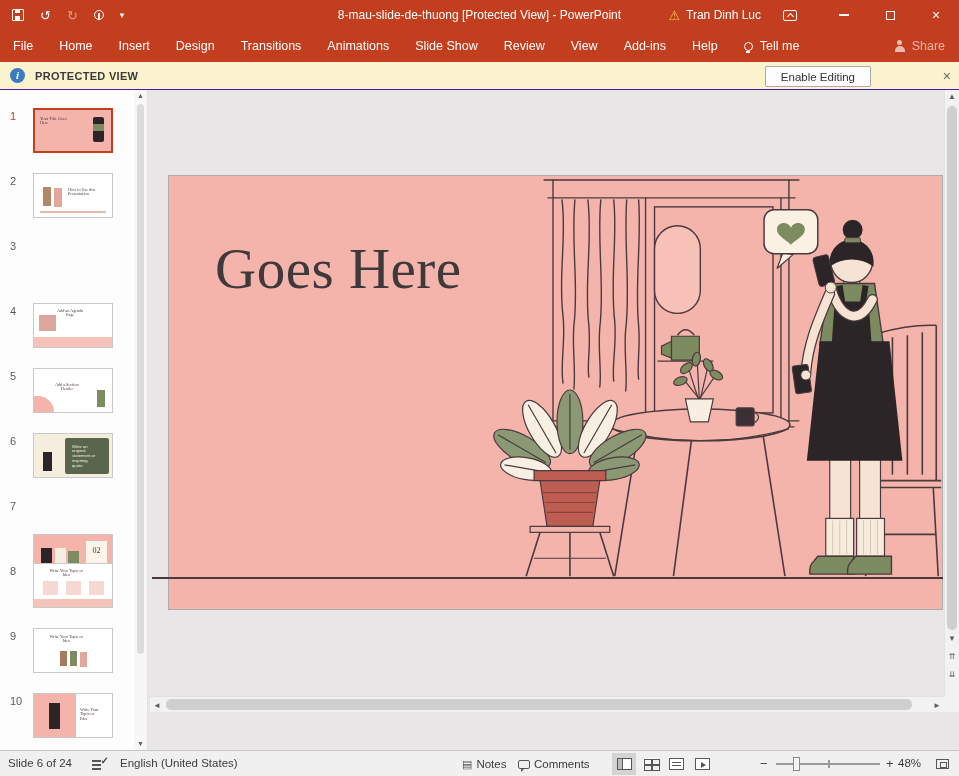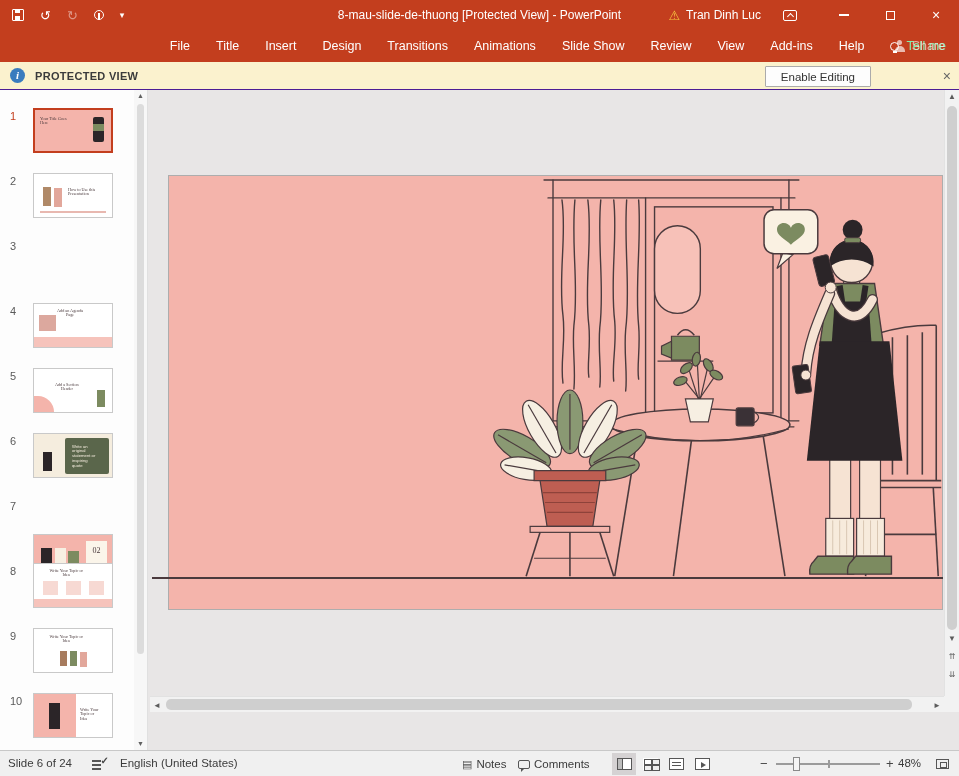--- a/index.html
+++ b/index.html
@@ -20,23 +20,23 @@
   .tb-right { position:absolute; right:0; top:0; height:30px; display:flex; align-items:center; }
   .tb-user { display:flex; align-items:center; gap:6px; font-size:12px; margin-right:22px; }
   .i-warn { color:#F7C440; font-size:13px; line-height:1; }
   .i-ribbonopts { width:14px; height:11px; border:1.5px solid #fff; border-radius:2px; position:relative; margin-right:24px; }
   .i-ribbonopts::after { content:""; position:absolute; left:3.5px; top:3.5px; width:4px; height:4px; border-left:1.5px solid #fff; border-top:1.5px solid #fff; transform:rotate(45deg); }
   .winbtn { width:46px; height:30px; display:flex; align-items:center; justify-content:center; color:#fff; font-size:14px; }
   .i-min { width:10px; height:2px; background:#fff; }
   .i-max { width:9px; height:9px; border:1.5px solid #fff; }
 
   
-  .tabsrow { position:absolute; left:0; top:30px; width:959px; height:32px; background:#C33E1E; display:flex; align-items:center; padding-left:0;justify-content:flex-end; }
+  .tabsrow { position:absolute; left:0; top:30px; width:959px; height:32px; background:#C33E1E; display:flex; align-items:center; padding-left:0; }
   .tab { color:#fff; font-size:12.5px; padding:0 13px; height:32px; line-height:32px; }
-  .tellme { display:flex; align-items:center; color:#86efac; font-size:12.5px; padding:0 13px; }
+  .tellme { display:flex; align-items:center; color:#ffffff; font-size:12.5px; padding:0 13px; }
   .i-bulb { width:9px; height:9px; border:1.5px solid #fff; border-radius:50%; position:relative; margin-right:7px; }
   .i-bulb::after { content:""; position:absolute; left:1.5px; top:8.5px; width:4px; height:2px; background:#fff; }
   .share { position:absolute; right:14px; top:0; height:32px; display:flex; align-items:center; color:rgba(255,255,255,.6); font-size:12.5px; }
   .i-person { width:12px; height:12px; position:relative; margin-right:6px; opacity:.65; }
   .i-person::before { content:""; position:absolute; left:3.5px; top:0; width:5px; height:5px; border-radius:50%; background:#fff; }
   .i-person::after { content:""; position:absolute; left:1px; top:6px; width:10px; height:6px; border-radius:5px 5px 0 0; background:#fff; }
 
   
   .msgbar { position:absolute; left:0; top:62px; width:959px; height:28px; background:#FBF2CE; border-bottom:1px solid #4c1d95; display:flex; align-items:center; padding-left:10px; }
   .i-info { width:15px; height:15px; border-radius:50%; background:#3A7CBE; color:#fff; font-family:"Liberation Serif",serif; font-style:italic; font-weight:bold; font-size:11px; text-align:center; line-height:15px; flex:none; }
@@ -171,21 +171,21 @@
           <span class="i-max"></span>
         </span>
       <span class="winbtn">
           <span>×</span>
         </span>
     </div>
   </div>
 
   <div class="tabsrow">
     <span class="tab">File</span>
-    <span class="tab">Title</span>
+    <span class="tab">Home</span>
     <span class="tab">Insert</span>
     <span class="tab">Design</span>
     <span class="tab">Transitions</span>
     <span class="tab">Animations</span>
     <span class="tab">Slide Show</span>
     <span class="tab">Review</span>
     <span class="tab">View</span>
     <span class="tab">Add-ins</span>
     <span class="tab">Help</span>
     <span class="tellme">
@@ -397,20 +397,21 @@
         <circle cx="664" cy="112" r="5.5" fill="#F6E3D3" stroke="#4A3A3D" stroke-width="1"></circle>
       </g>
 
       <g>
         <path d="M616,77 l-6,16 l16,-14 z" fill="#FAF1E2" stroke="#4A3A3D" stroke-width="1.2"></path>
         <rect x="597" y="34" width="54" height="44" rx="10" fill="#FAF1E2" stroke="#4A3A3D" stroke-width="1.5"></rect>
         <path d="M624,52 c-3,-7 -14,-6 -14,2 c0,6 8,9 14,15 c6,-6 14,-9 14,-15 c0,-8 -11,-9 -14,-2 z" fill="#7C8B60"></path>
       </g>
     </svg>
     <div class="slide-title">
+      <div>Goes Here</div>
     </div>
   </div>
   <div class="floorline"></div>
 
   <div class="vscroll">
     <span class="arrow vs-up">▲</span>
     <span class="vs-thumb"></span>
     <span class="arrow vs-down">▼</span>
     <span class="arrow vs-prev">⇈</span>
     <span class="arrow vs-next">⇊</span>

